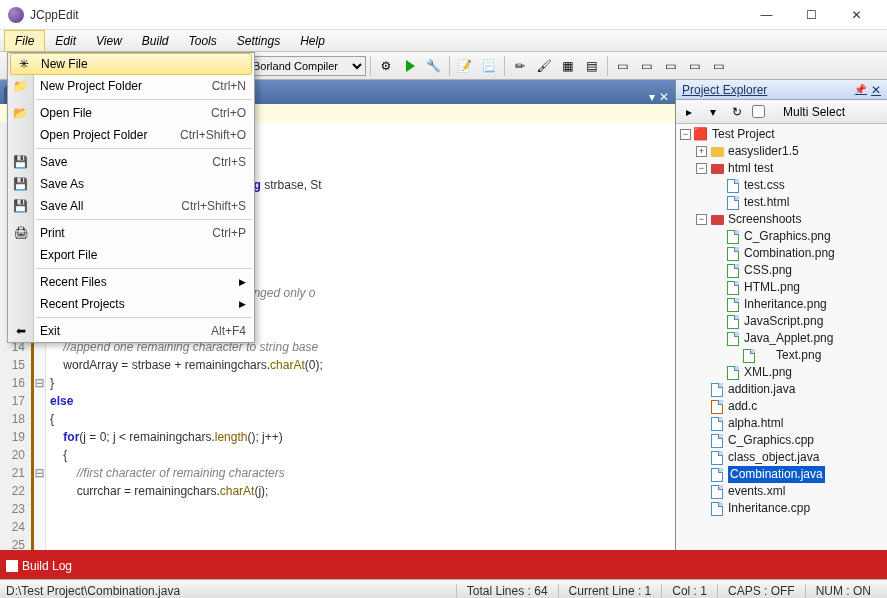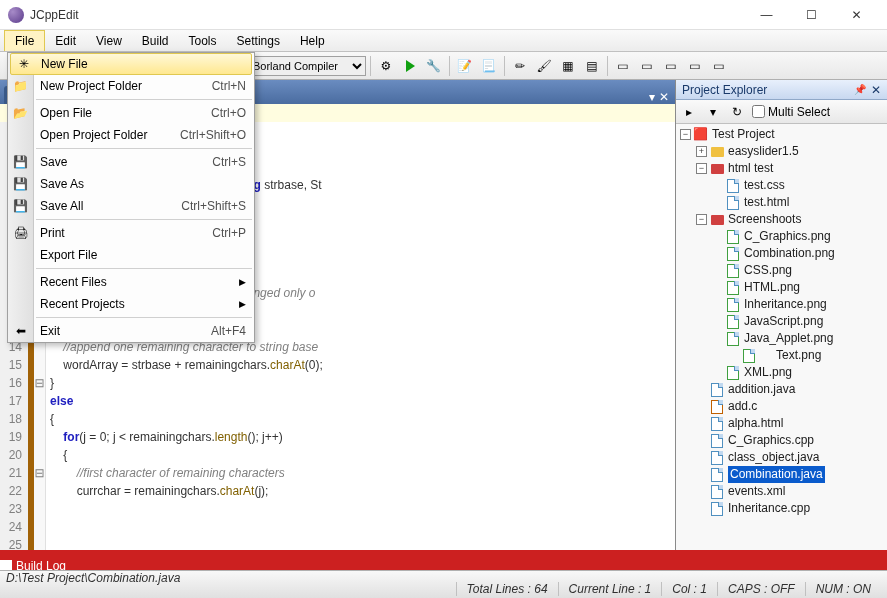--- a/index.html
+++ b/index.html
@@ -5,53 +5,53 @@
 * { box-sizing: border-box; margin: 0; padding: 0; font-family: "Segoe UI", Tahoma, sans-serif; font-size: 12px; }
 body { background: #fff; width: 887px; height: 598px; overflow: hidden; position: relative; }
 
 
 .titlebar { height: 30px; background: #fff; display: flex; align-items: center; padding: 0 8px; border-bottom: 1px solid #e0e0e0; }
 .titlebar .app-icon { width: 16px; height: 16px; border-radius: 50%; background: radial-gradient(circle at 30% 30%, #a78bc8, #5a3a8a); margin-right: 6px; }
 .titlebar .title { flex: 1; color: #333; }
 .titlebar .winbtn { width: 45px; height: 30px; display: flex; align-items: center; justify-content: center; color: #333; }
 
 
-.menubar { height: 22px; background: linear-gradient(#fafafa,#ececec); border-bottom: 1px solid #c0c0c0; display: flex; align-items: stretch; padding-left: 4px;}
+.menubar { height: 22px; background: linear-gradient(#fafafa,#ececec); border-bottom: 1px solid #c0c0c0; display: flex; align-items: stretch; padding-left: 4px; font-style: italic;}
 .menubar .menuitem { padding: 0 10px; display: flex; align-items: center; cursor: default; }
 .menubar .menuitem.active { background: #fff3c4; border: 1px solid #e0c850; border-bottom: none; }
 
 
 .toolbar { height: 28px; background: linear-gradient(#f8f8f8,#e8e8e8); border-bottom: 1px solid #b0b0b0; display: flex; align-items: center; padding: 0 4px; gap: 2px;}
 .toolbar .tbtn { width: 22px; height: 22px; display: flex; align-items: center; justify-content: center; border: 1px solid transparent; border-radius: 2px;}
 .toolbar .sep { width: 1px; height: 20px; background: #c0c0c0; margin: 0 2px; }
 .toolbar select { height: 20px; font-size: 11px; border: 1px solid #a0a0a0; }
 
 
 .mainarea { position: absolute; top: 80px; left: 0; right: 0; bottom: 32px; display: flex; }
 .editor-panel { flex: 1; display: flex; flex-direction: column; background: #fff; }
 .tabbar { height: 24px; background: linear-gradient(#6a8cc0,#4a6ca0); display: flex; align-items: flex-end; padding-left: 4px; position: relative;}
 .tabbar .tab { background: #3a5a8a; color: #fff; padding: 3px 10px; font-size: 11px; border-radius: 3px 3px 0 0; margin-right: 2px;}
 .tabbar .tab-controls { margin-left: auto; color: #fff; padding-right: 6px; display: flex; gap: 4px; font-size: 11px;}
 .linehighlight { background: #fffde0; height: 18px; }
 .code-area { flex: 1; display: flex; overflow: hidden; background: #fff; font-family: Consolas, monospace; font-size: 13px; }
-.gutter { width: 34px; background: #f0f0f0; color: #808080; text-align: right; padding-right: 6px; border-right: 6px solid #a16207; line-height: 18px;}
+.gutter { width: 34px; background: #f0f0f0; color: #808080; text-align: right; padding-right: 6px; border-right: 3px solid #a16207; line-height: 18px;}
 .fold-gutter { width: 12px; background: #f8f8f8; border-right: 1px solid #e0e0e0; line-height: 18px; color: #808080; text-align: center; font-size: 9px;}
 .code { flex: 1; white-space: pre; line-height: 18px; color: #333; padding-left: 4px; overflow: hidden;}
 .code .kw { color: #2020c0; font-weight: bold;}
 .code .cm { color: #808080; font-style: italic;}
 .code .fn { color: #806000;}
 
 
 .project-panel { width: 212px; border-left: 1px solid #8a8a8a; display: flex; flex-direction: column; background: #f8f8f8;}
-.panel-title { background: linear-gradient(#e8f0fc,#c8d8f0); height: 20px; display: flex; align-items: center; padding: 0 6px; font-size: 11px; color: #1a3a6a; border-bottom: 1px solid #90a8c8;}
+.panel-title { background: linear-gradient(#e8f0fc,#c8d8f0); height: 20px; display: flex; align-items: center; padding: 0 6px; font-size: 11px; color: #1a3a6a; border-bottom: 1px solid #90a8c8; text-decoration: underline;}
 .panel-title .spacer { flex: 1;}
 .panel-title .pin { font-size: 10px;}
 .panel-toolbar { height: 24px; background: linear-gradient(#fafafa,#e8e8e8); border-bottom: 1px solid #c0c0c0; display: flex; align-items: center; padding: 0 4px; gap: 6px;}
 .panel-toolbar .pbtn { width: 18px; height: 18px; display: flex; align-items: center; justify-content: center;}
-.panel-toolbar .multisel { display: flex; align-items: center; gap: 3px; font-size: 11px;}
+.panel-toolbar .multisel { display: flex; align-items: center; gap: 18px; font-size: 11px;}
 .tree { flex: 1; overflow: auto; padding: 2px 0; font-size: 11.5px; line-height: 17px; color: #202020;}
 .tree-row { display: flex; align-items: center; padding-left: 4px; white-space: nowrap;}
 .tree-row .exp { width: 11px; height: 11px; border: 1px solid #808080; display: inline-flex; align-items: center; justify-content: center; font-size: 9px; line-height: 1; margin-right: 2px; color: #404040; background: #fff;}
 .tree-row .noexp { width: 13px; display: inline-block;}
 .tree-row .ticon { width: 16px; height: 14px; display: inline-flex; align-items: center; justify-content: center; margin-right: 3px;}
 .tree-row.selected .lbl { background: #0a5bcc; color: #fff; padding: 0 2px;}
 .folder-yellow { background: #f0c040; width: 13px; height: 10px; display: inline-block; border-radius: 1px;}
 .folder-red { background: #d04040; width: 13px; height: 10px; display: inline-block; border-radius: 1px;}
 .fileicon { width: 12px; height: 14px; background: #fff; border: 1px solid #5090c0; position: relative; display: inline-block;}
 .fileicon::after { content: ""; position: absolute; top: -1px; right: -1px; width: 4px; height: 4px; background: #c0d8f0; border-left: 1px solid #5090c0; border-bottom: 1px solid #5090c0;}
@@ -62,25 +62,25 @@
 .dropdown { position: absolute; top: 52px; left: 7px; width: 248px; background: #fdfdfd; border: 1px solid #a0a0a0; box-shadow: 3px 3px 6px rgba(0,0,0,0.25); z-index: 100;}
 .dropdown .iconcol { position: absolute; left: 0; top: 0; bottom: 0; width: 26px; background: linear-gradient(to right,#f0f0f0,#e0e0e0); border-right: 1px solid #c8c8c8;}
 .dropdown .dd-item { position: relative; height: 22px; display: flex; align-items: center; padding-left: 32px; padding-right: 8px;}
 .dropdown .dd-item.highlight { background: linear-gradient(#fff8d8,#ffe890); border: 1px solid #e0c850; border-radius: 2px; margin: 0 2px; padding-left: 30px;}
 .dropdown .dd-item .shortcut { margin-left: auto; color: #505050;}
 .dropdown .dd-item .arrow { margin-left: auto; font-size: 9px;}
 .dropdown .dd-sep { height: 1px; background: #d0d0d0; margin: 2px 2px 2px 28px;}
 .dropdown .dd-icon { position: absolute; left: 5px; width: 16px; height: 16px; display: flex; align-items: center; justify-content: center;}
 
 
-.buildlog { position: absolute; left: 0; right: 0; bottom: 16px; height: 32px; background: #cc2020; color: #fff; display: flex; align-items: center; font-size: 11px;}
+.buildlog { position: absolute; left: 0; right: 0; bottom: 16px; height: 32px; background: #cc2020; color: #fff; display: flex; align-items: center; padding-left: 6px; font-size: 11px;}
 .buildlog .bicon { width: 12px; height: 12px; background: #fff; margin-right: 4px; display: inline-block;}
 
 
-.statusbar { position: absolute; left: 0; right: 0; bottom: 0; height: 28px; background: linear-gradient(#f8f8f8,#e0e0e0); border-top: 1px solid #b0b0b0; display: flex; align-items: flex-start; font-size: 11px; color: #303030; padding: 0 6px; font-style: italic;}
+.statusbar { position: absolute; left: 0; right: 0; bottom: 0; height: 19px; background: linear-gradient(#f8f8f8,#e0e0e0); border-top: 1px solid #b0b0b0; display: flex; align-items: flex-end; font-size: 11px; color: #303030; padding: 0 6px;}
 .statusbar .cell { padding: 0 10px; border-left: 1px solid #c0c0c0; margin-top: 11px;}
 .statusbar .path { flex: 1;}
 
 
 .svgicon { width: 16px; height: 16px; }
 </style>
 </head>
 <body>
 
 <div class="titlebar">

